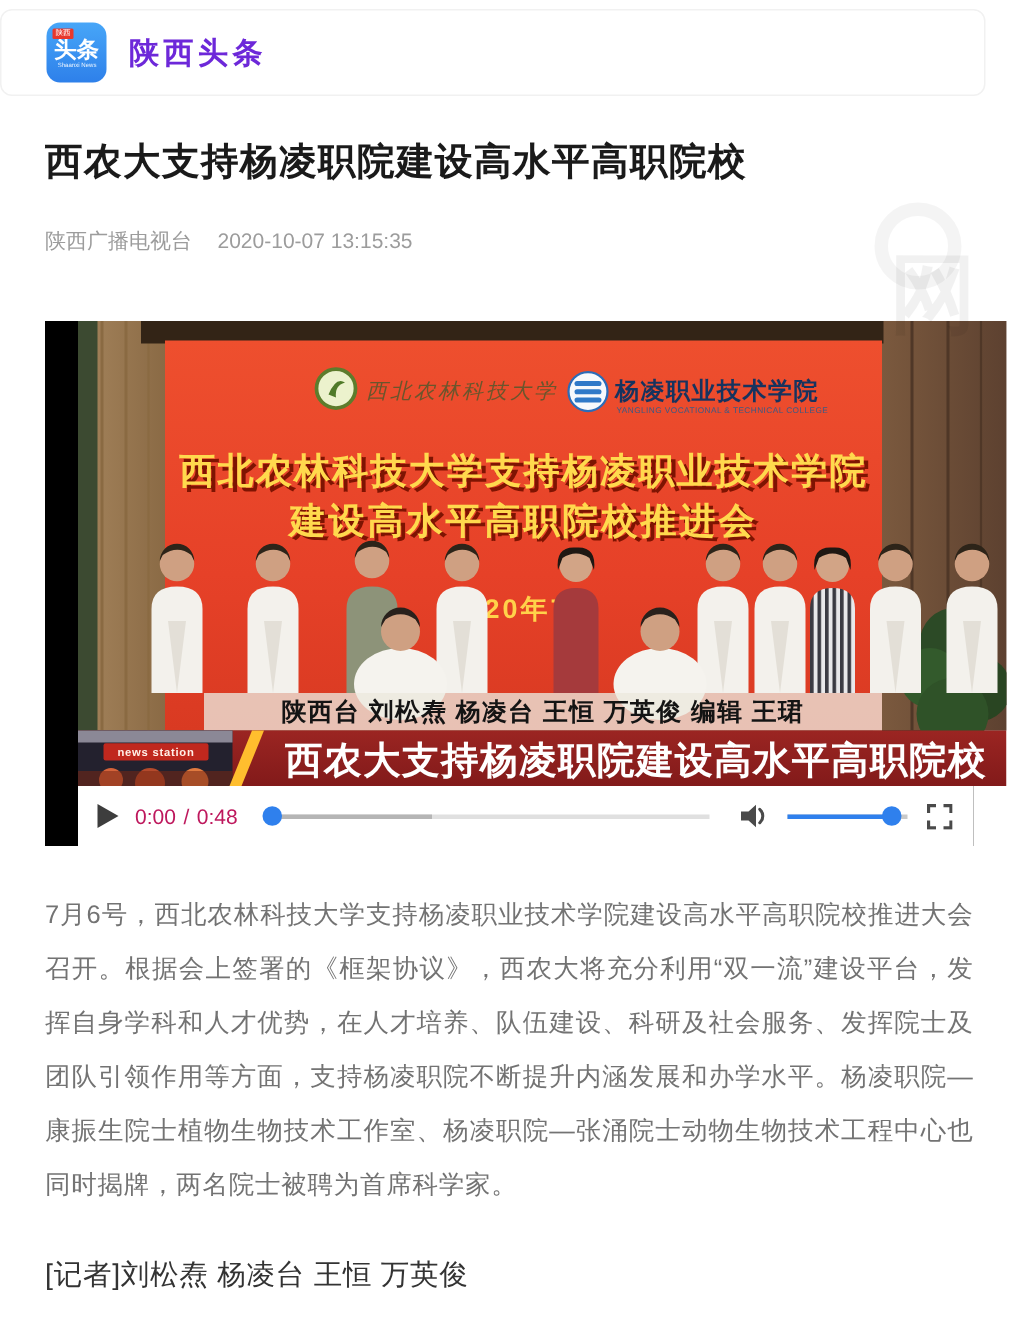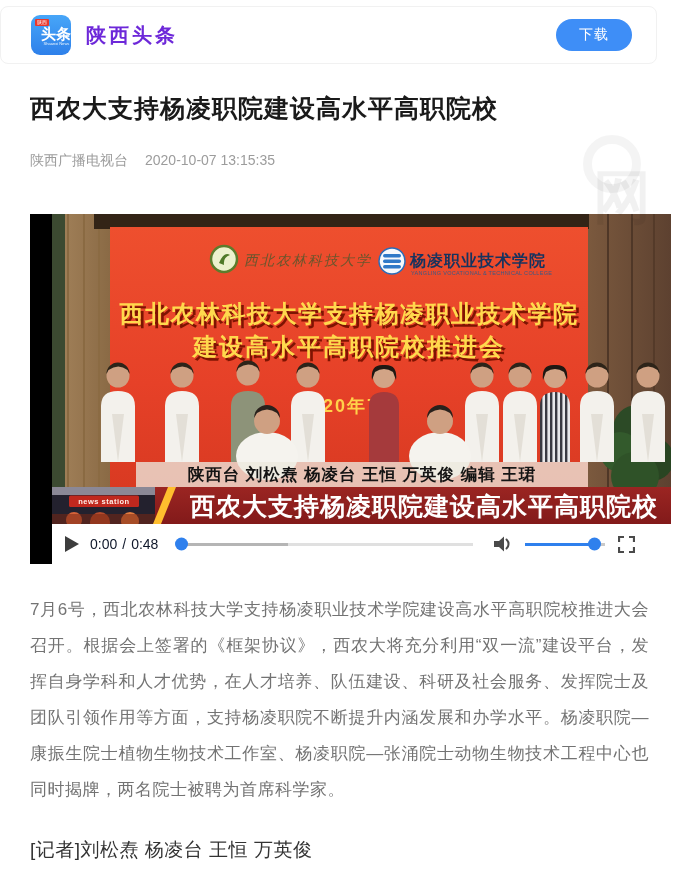--- a/index.html
+++ b/index.html
@@ -13,21 +13,21 @@
   
   .header {
     margin:6px 22px 0 0; height:58px;
     border:1px solid #f1f1f1; border-radius:8px;
     display:flex; align-items:center; padding:0 24px 0 30px;
     background:#fff;
   }
   .logo {
     width:40px; height:40px; border-radius:9px; position:relative;
     background:linear-gradient(180deg,#47a6f8 0%,#2e80ea 100%);
-    display:flex; flex-direction:column; align-items:flex-end; justify-content:center;
+    display:flex; flex-direction:column; align-items:center; justify-content:center;
     flex:0 0 auto;
   }
   .logo .logo-title { color:#fff; font-weight:bold; font-size:15px; line-height:15px; letter-spacing:0px; margin-top:3px;}
   .logo .logo-sub { color:#eaf4ff; font-size:4.5px; line-height:6px; transform:scale(.9); white-space:nowrap;}
   .logo .logo-tag {
     position:absolute; top:4px; left:4px; background:#e8372c; color:#fff;
     font-size:5px; line-height:7px; padding:0 2px; border-radius:1px;
   }
   .site-name { margin-left:15px; font-size:20px; font-weight:bold; color:#6d28d9; letter-spacing:3px; }
   .download-btn {
@@ -54,21 +54,21 @@
   .meta { margin-top:27px; font-size:14px; color:#9c9c9c; display:flex; gap:17px; }
 
   
   .video-player { margin-top:44px; width:619px; background:#000;padding-left:22px; }
   .video-scene { display:block; width:619px; height:310px; }
   .controls {
     height:40px; background:#fff; display:flex; align-items:center;
     padding:0 14px 0 13px; gap:11px;
   }
   .play-btn { width:0; height:0; border-left:14px solid #3d3d3d; border-top:8px solid transparent; border-bottom:8px solid transparent; cursor:pointer; flex:0 0 auto;}
-  .time-display { font-size:14px; color:#0f172a; white-space:nowrap; display:flex; gap:5px;justify-content:space-between; }
+  .time-display { font-size:14px; color:#be185d; white-space:nowrap; display:flex; gap:5px;justify-content:space-between; }
   .progress-bar { flex:1; height:3px; background:#e0e0e0; position:relative; margin:0 8px 0 10px; cursor:pointer; }
   .progress-buffered { position:absolute; left:0; top:0; height:3px; background:#b5b5b5; }
   .progress-played { position:absolute; left:0; top:0; height:3px; background:#2f80ed; }
   .progress-knob {
     position:absolute; top:50%; width:13px; height:13px; border-radius:50%;
     background:#2f80ed; transform:translate(-4px,-50%); cursor:pointer;
   }
   .volume-icon { flex:0 0 auto; cursor:pointer; display:flex; align-items:center; }
   .volume-slider { width:80px; height:3px; background:#c9c9c9; position:relative; cursor:pointer; flex:0 0 auto; }
   .volume-filled { position:absolute; left:0; top:0; height:3px; background:#2f80ed; }
@@ -88,21 +88,20 @@
 </head>
 <body>
 
 <div class="header">
   <div class="logo">
     <span class="logo-tag">陕西</span>
     <span class="logo-title">头条</span>
     <span class="logo-sub">Shaanxi News</span>
   </div>
   <div class="site-name">陕西头条</div>
-  <button class="download-btn">下载</button>
 </div>
 
 <div class="content">
   <div class="watermark">
     <div class="wm-circle"></div>
     <div class="wm-char">网</div>
   </div>
 
   <h1 class="page-title">西农大支持杨凌职院建设高水平高职院校</h1>
 

